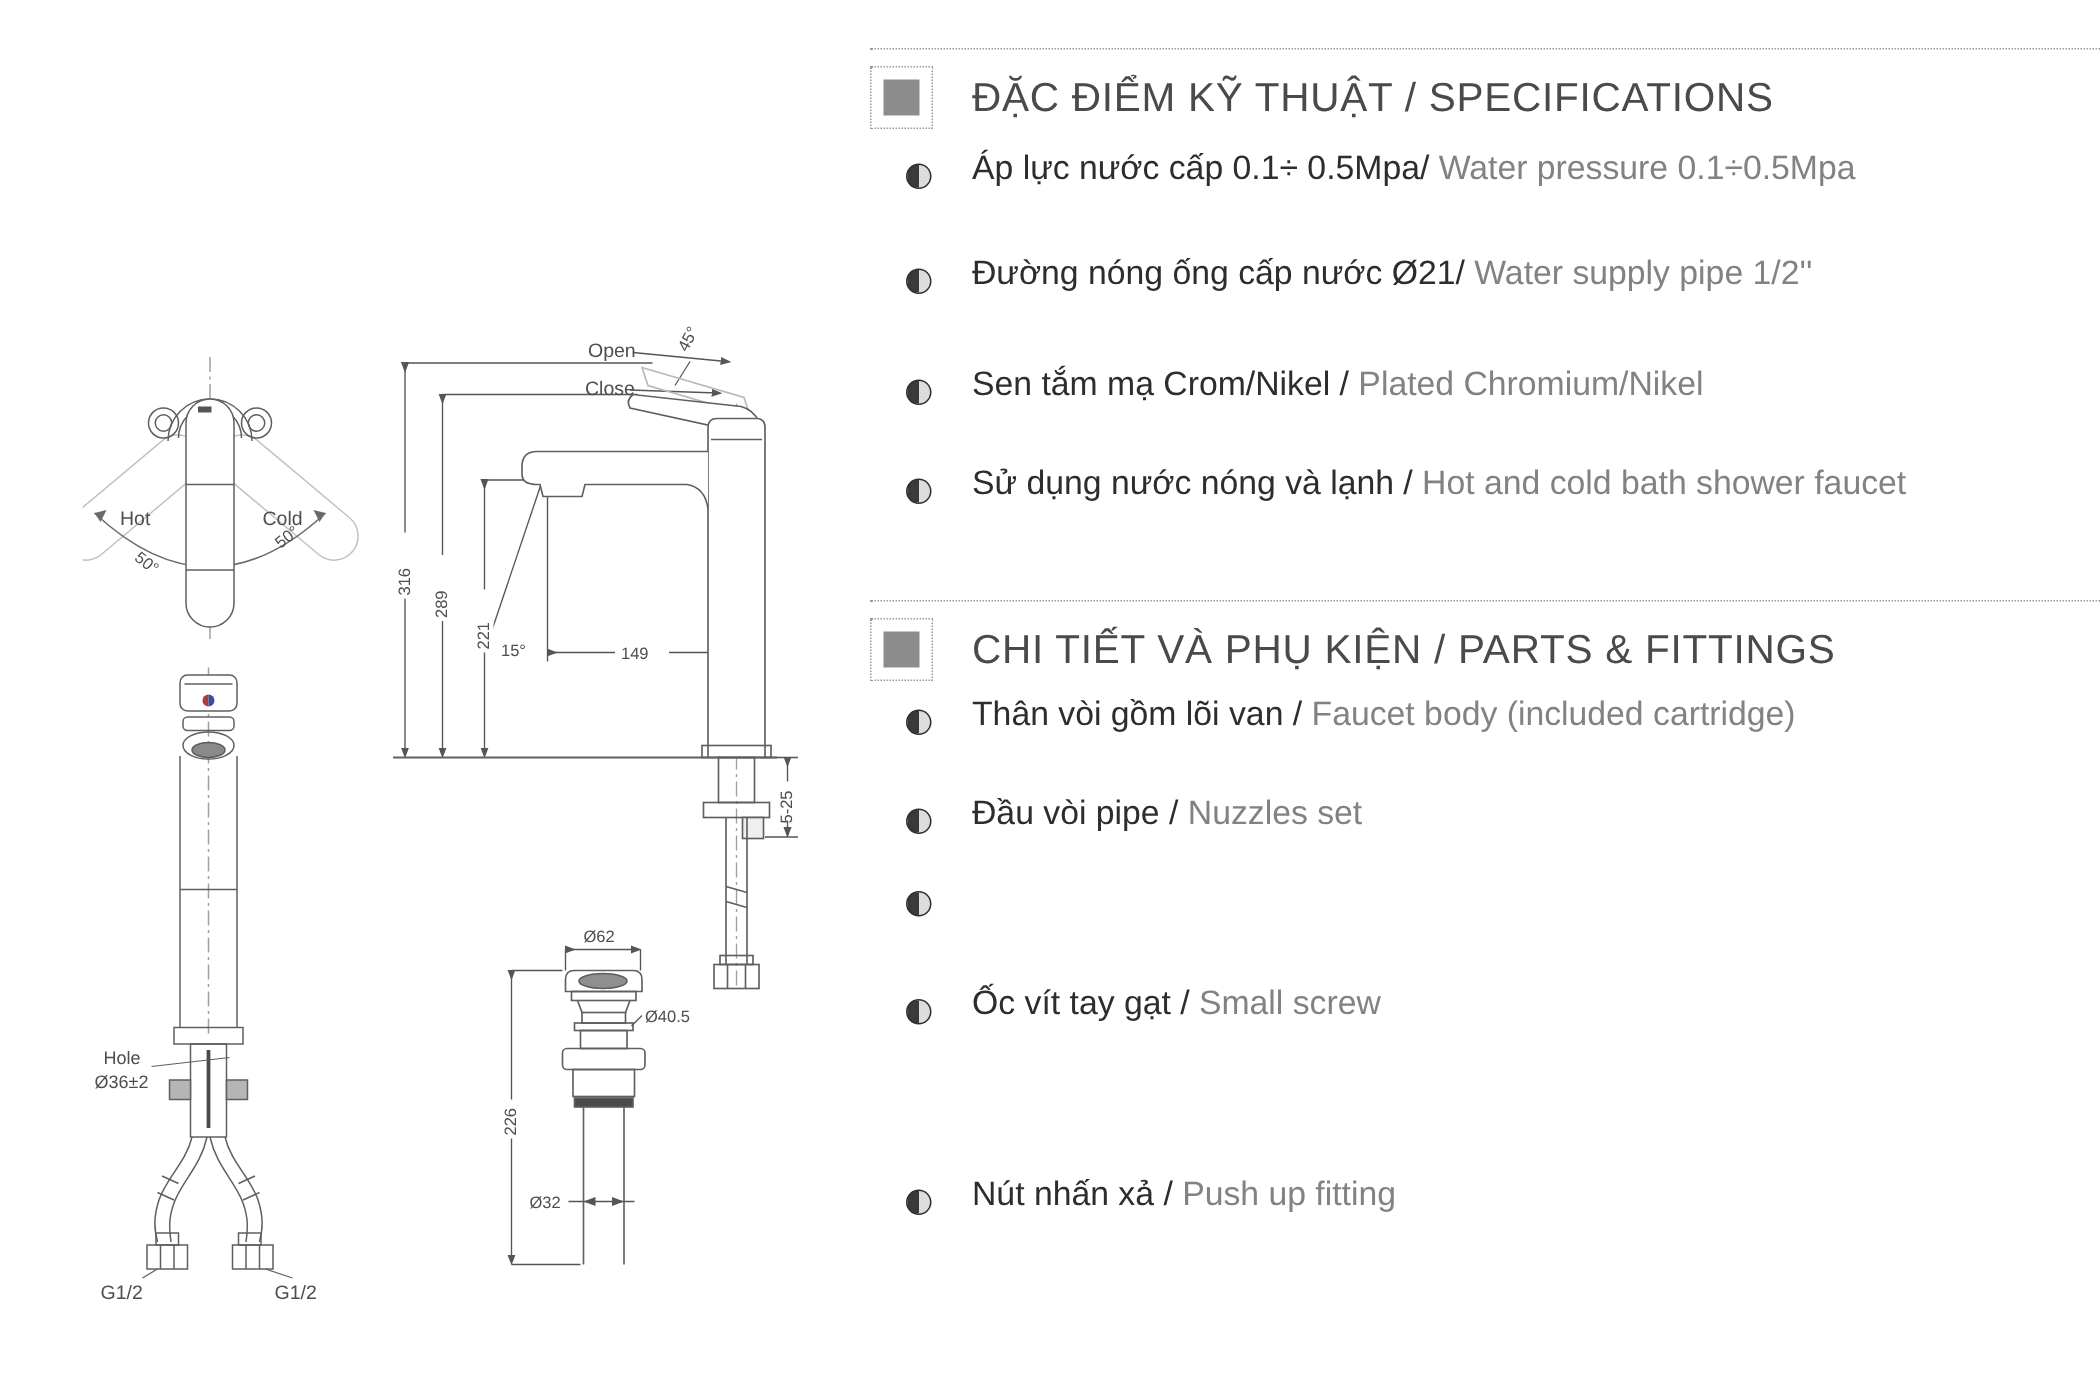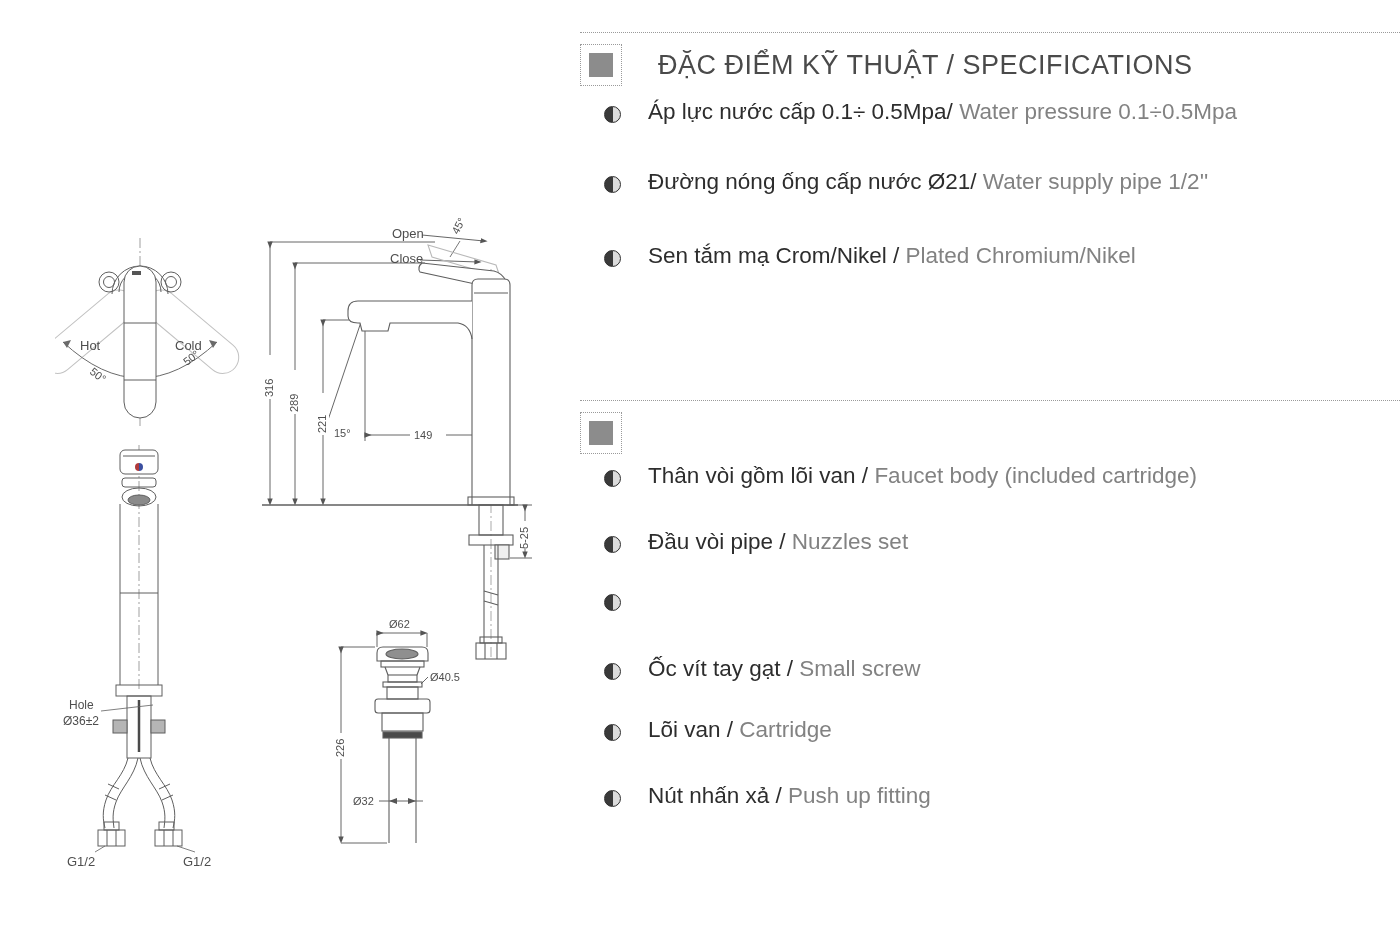--- a/index.html
+++ b/index.html
@@ -16,23 +16,23 @@
   svg text{font-family:"Liberation Sans","DejaVu Sans",sans-serif;fill:#4e4e4e;}
   .dwg{position:absolute;}
   .dotline{position:absolute;left:580px;width:820px;border-top:1px dotted #9a9a9a;height:0;}
   .sec-header{position:absolute;left:580px;display:flex;align-items:center;}
   .sec-icon-box{
     width:40px;height:40px;border:1px dotted #9a9a9a;display:flex;align-items:center;justify-content:center;
     background:#fff;flex:0 0 auto;
   }
   .sec-icon{width:24px;height:24px;background:#8c8c8c;}
   .sec-title{
-    margin-left:36px;font-size:27px;color:#4a4a4a;letter-spacing:.5px;white-space:nowrap;
-  }
-  .item{position:absolute;left:604px;display:flex;align-items:center;white-space:nowrap;}
+    margin-left:26px;font-size:27px;color:#4a4a4a;letter-spacing:.5px;white-space:nowrap;
+  }
+  .item{position:absolute;left:604px;display:flex;align-items:flex-end;white-space:nowrap;}
   .bullet{
     width:17px;height:17px;border-radius:50%;margin-top:4px;flex:0 0 auto;box-sizing:border-box;
     background:linear-gradient(90deg,#3a3a3a 50%,#dcdcdc 50%);
     border:1.5px solid #2e2e2e;
   }
   .item-text{margin-left:27px;font-size:22.5px;line-height:28px;}
   .vi{color:#2d2d2d;}
   .en{color:#828282;}
 </style>
 </head>
@@ -254,45 +254,46 @@
     <span class="item-text"><span class="vi">Áp lực nước cấp 0.1÷ 0.5Mpa/</span><span class="en"> Water pressure 0.1÷0.5Mpa</span></span>
   </div>
   <div class="item" style="top:168px">
     <span class="bullet"></span>
     <span class="item-text"><span class="vi">Đường nóng ống cấp nước Ø21/</span><span class="en"> Water supply pipe 1/2''</span></span>
   </div>
   <div class="item" style="top:242px">
     <span class="bullet"></span>
     <span class="item-text"><span class="vi">Sen tắm mạ Crom/Nikel / </span><span class="en">Plated Chromium/Nikel</span></span>
   </div>
+  <div class="item" style="top:308px">
+    <span class="bullet"></span>
+    <span class="item-text"><span class="vi">Sử dụng nước nóng và lạnh / </span><span class="en">Hot and cold bath shower faucet</span></span>
+  </div>
 
   <div class="dotline" style="top:400px"></div>
   <div class="sec-header" style="top:412px">
     <div class="sec-icon-box">
         <div class="sec-icon"></div>
       </div>
+    <div class="sec-title">CHI TIẾT VÀ PHỤ KIỆN / PARTS &amp; FITTINGS</div>
   </div>
 
   <div class="item" style="top:462px">
     <span class="bullet"></span>
     <span class="item-text"><span class="vi">Thân vòi gồm lõi van / </span><span class="en">Faucet body (included cartridge)</span></span>
   </div>
   <div class="item" style="top:528px">
     <span class="bullet"></span>
     <span class="item-text"><span class="vi">Đầu vòi pipe / </span><span class="en">Nuzzles set</span></span>
   </div>
   <div class="item" style="top:590px">
     <span class="bullet"></span>
   </div>
   <div class="item" style="top:655px">
     <span class="bullet"></span>
     <span class="item-text"><span class="vi">Ốc vít tay gạt / </span><span class="en">Small screw</span></span>
   </div>
-  <div class="item" style="top:716px">
-    <span class="bullet"></span>
-    <span class="item-text"><span class="vi">Lõi van / </span><span class="en">Cartridge</span></span>
-  </div>
   <div class="item" style="top:782px">
     <span class="bullet"></span>
     <span class="item-text"><span class="vi">Nút nhấn xả / </span><span class="en">Push up fitting</span></span>
   </div>
 
 </div>
 
 </body></html>

